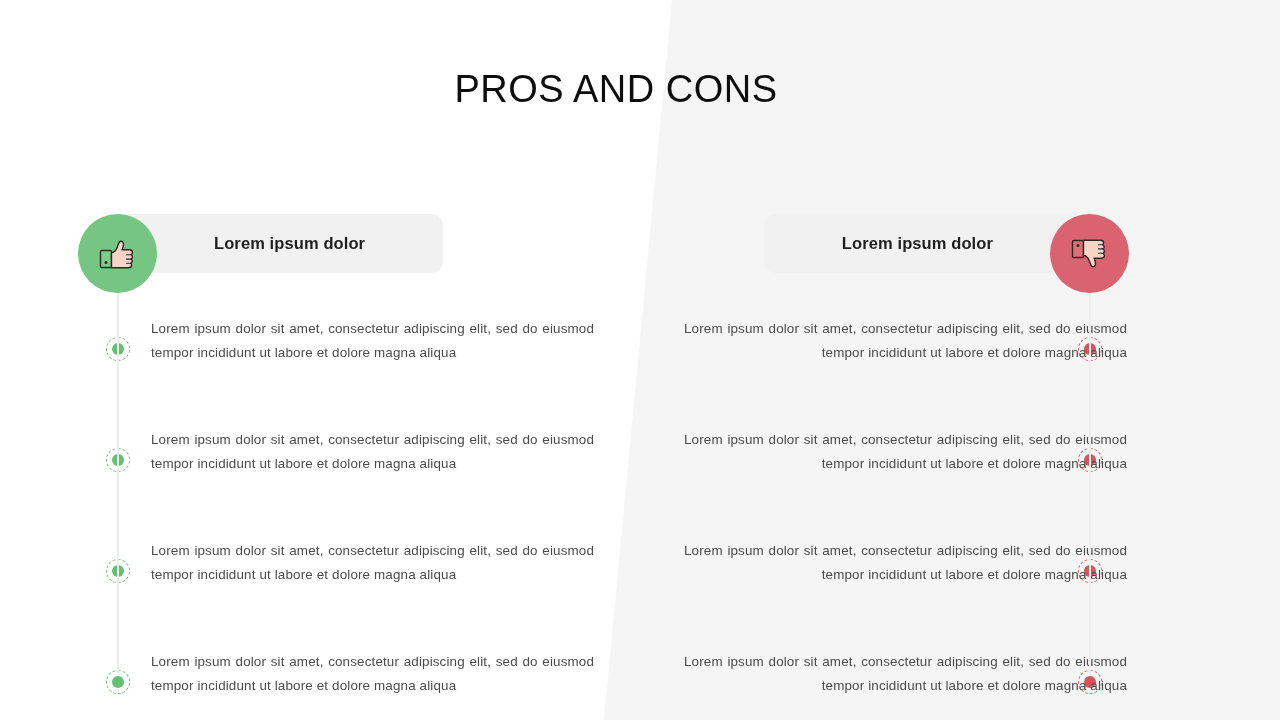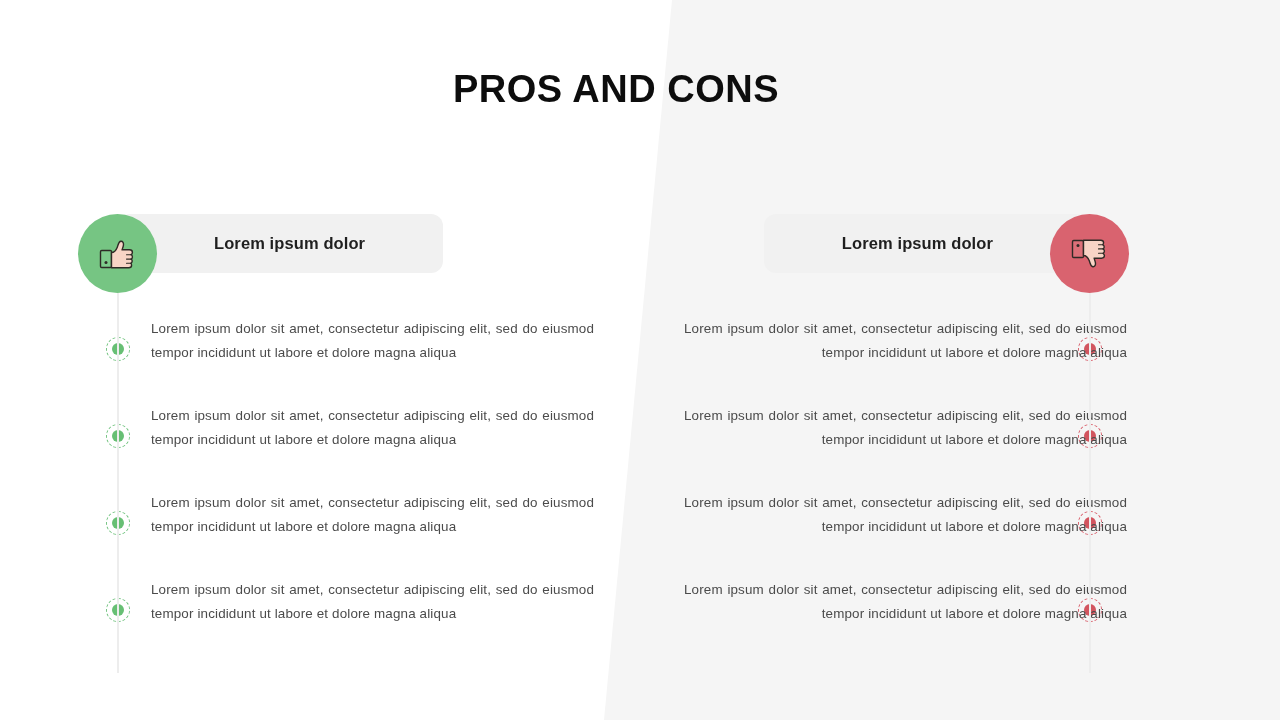--- a/index.html
+++ b/index.html
@@ -33,21 +33,21 @@
   }
 
   
   .title {
     position: absolute;
     top: 68px;
     left: 0;
     width: 1232px;
     text-align: center;
     font-size: 38px;
-    font-weight: 700;
+    font-weight: 400;
     letter-spacing: 0.5px;
     color: #0d0d0d;
     z-index: 5;
     font-family: "Liberation Sans", sans-serif;
   }
 
   
   .column {
     position: absolute;
     top: 214px;
@@ -117,20 +117,21 @@
   .cons .spine { left: 405px; }
 
   
   .items {
     position: relative;
     margin-top: 24px;
   }
   .item {
     position: relative;
     height: 87px;
+    margin-top: 24px;
   }
   .dot-wrap {
     position: absolute;
     top: 20px;
     width: 24px;
     height: 24px;
   }
   .pros .dot-wrap { left: 28px; }
   .cons .dot-wrap { left: 394px; }
 

